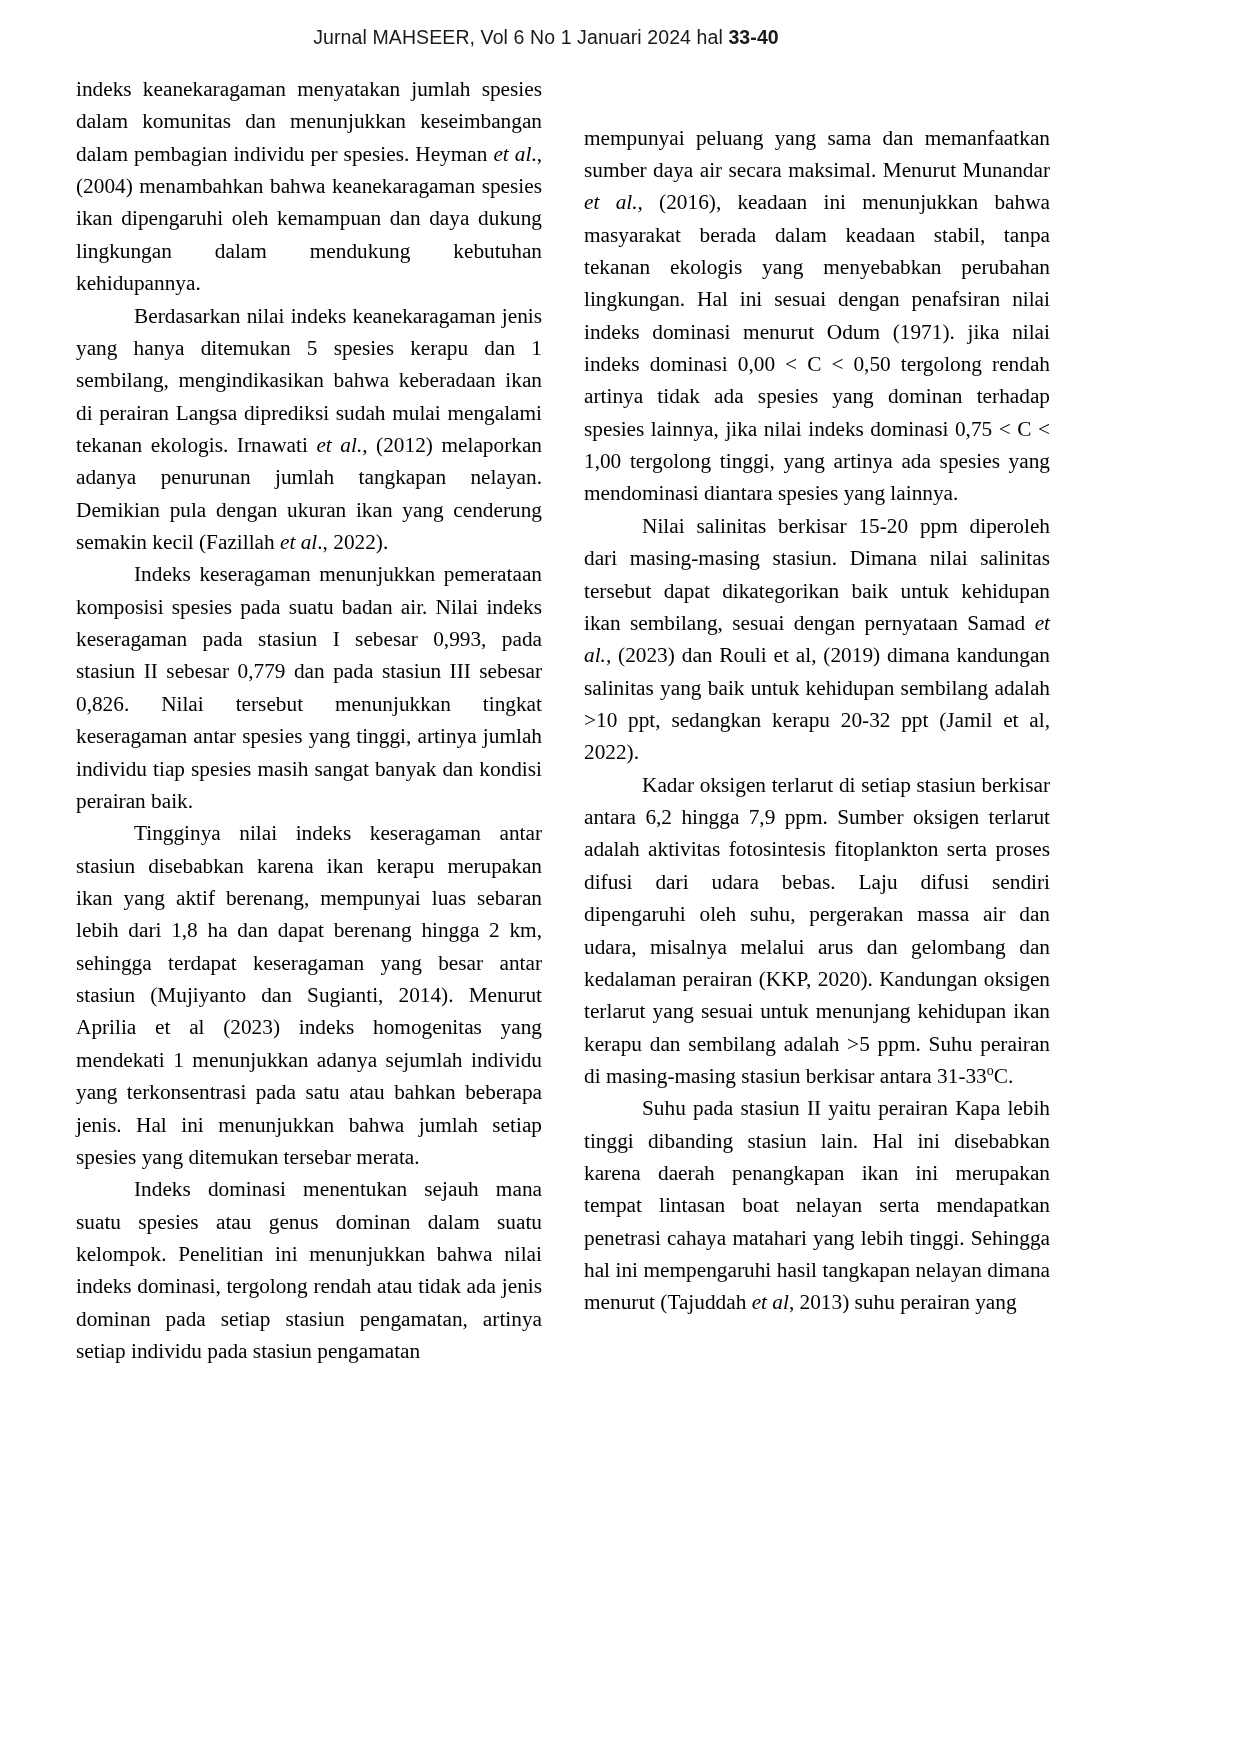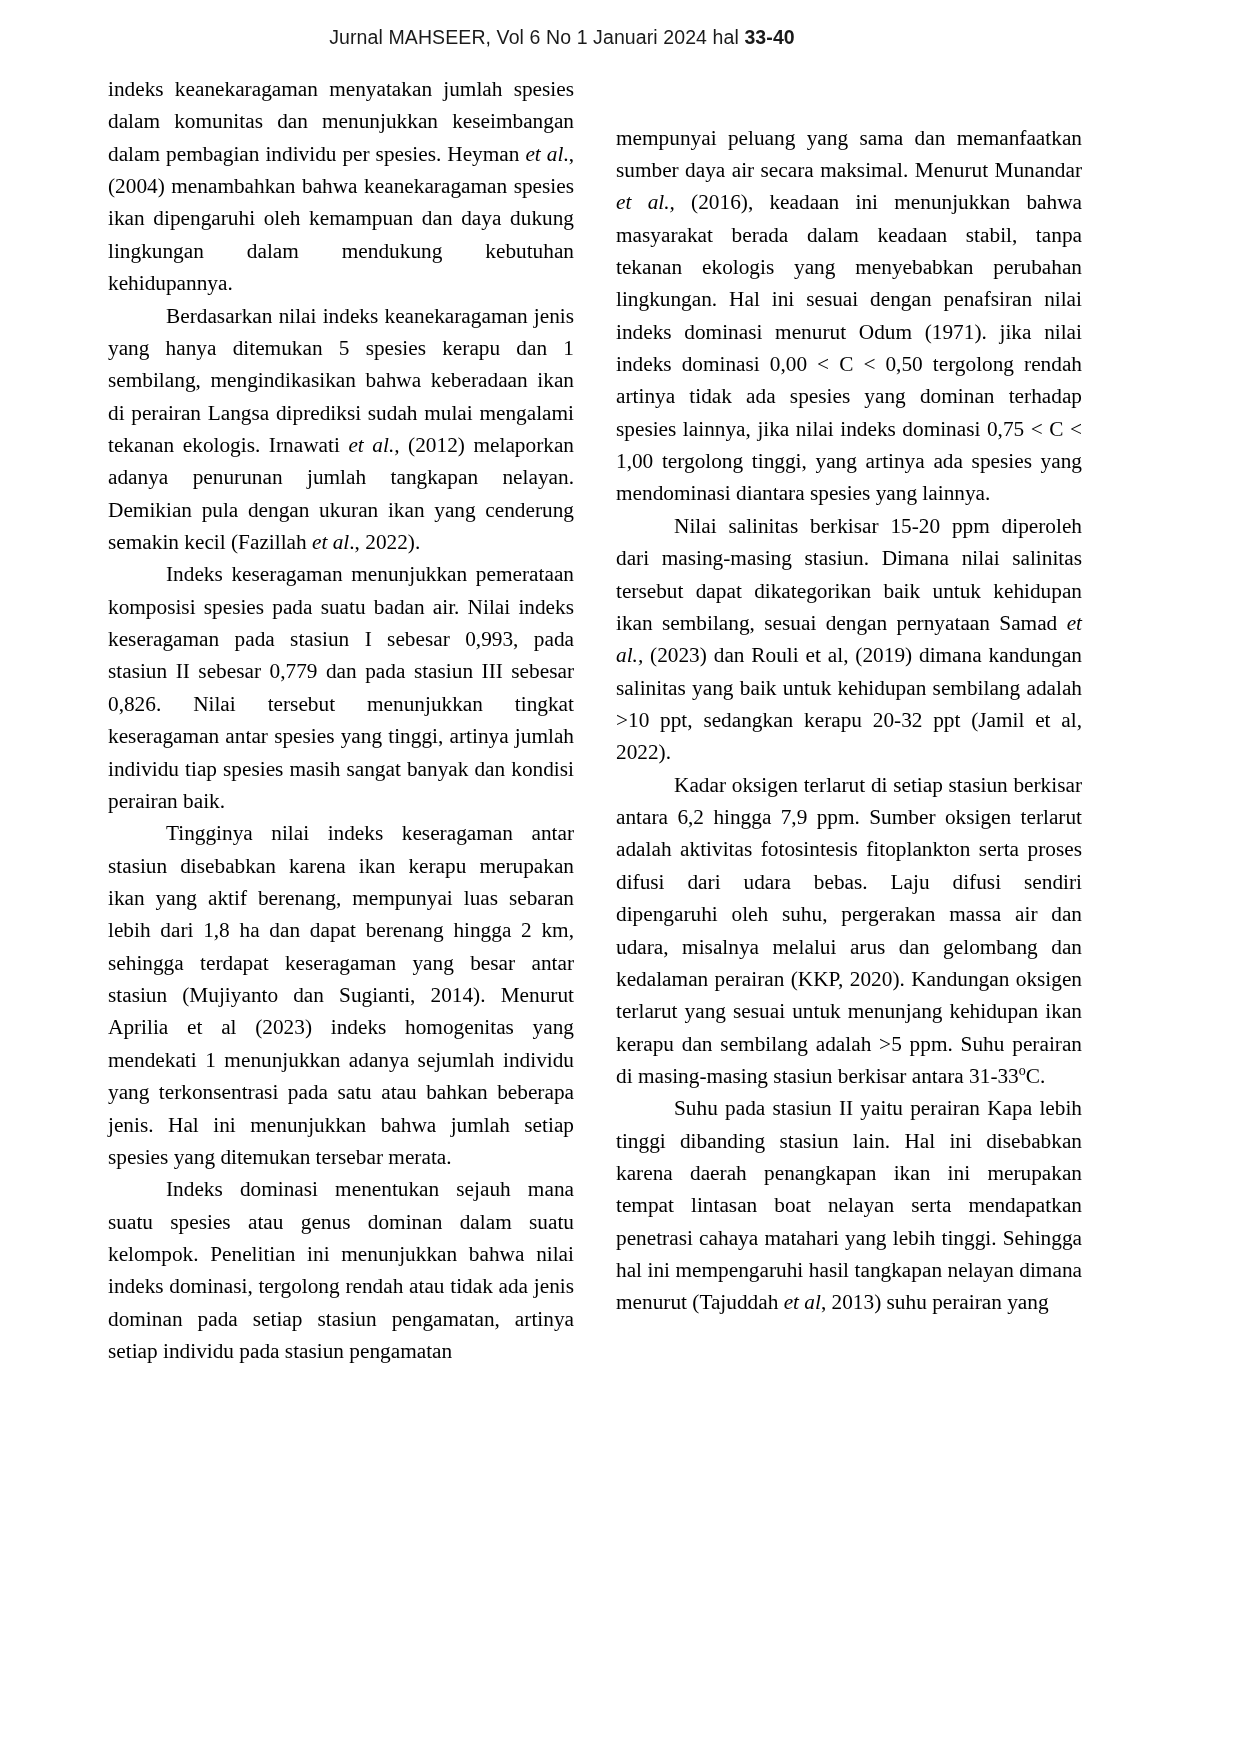--- a/index.html
+++ b/index.html
@@ -12,21 +12,21 @@
     height: 1754px;
     font-family: "Liberation Serif", serif;
     color: #000000;
     position: relative;
     overflow: hidden;
   }
   .page {
     width: 1144px;
     height: 1754px;
     box-sizing: border-box;
-    padding: 26px 128px 0 108px;
+    padding: 26px 128px 0 76px;
     position: relative;
   }
   .running-head {
     text-align: center;
     font-family: "Liberation Sans", sans-serif;
     font-size: 19.5px;
     letter-spacing: 0.1px;
     margin: 0 0 24px 0;
     color: #1a1a1a;
   }

